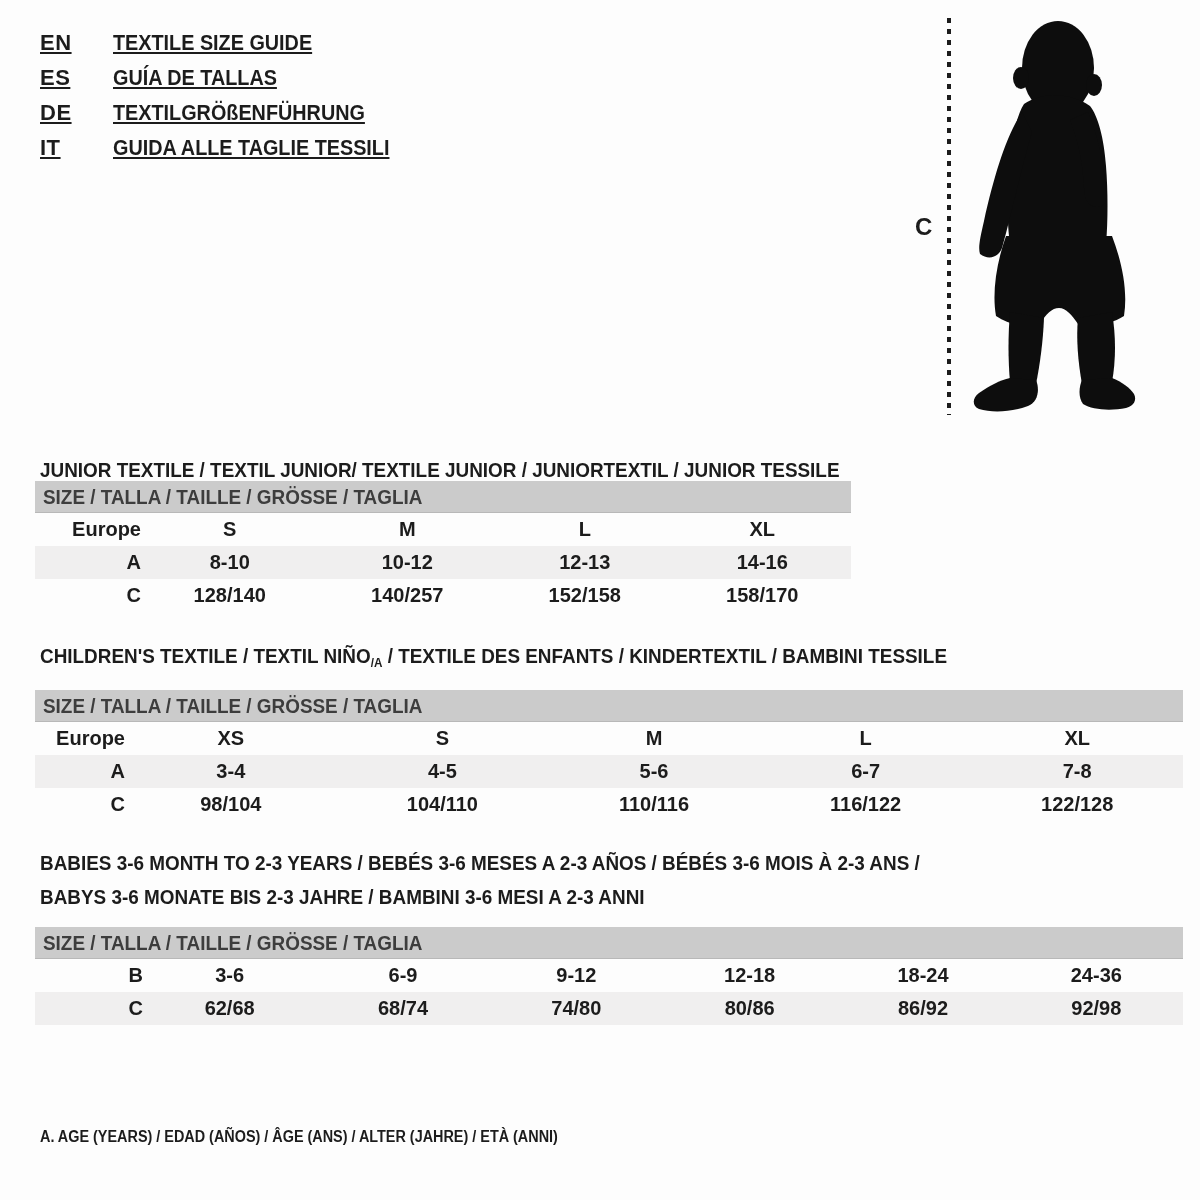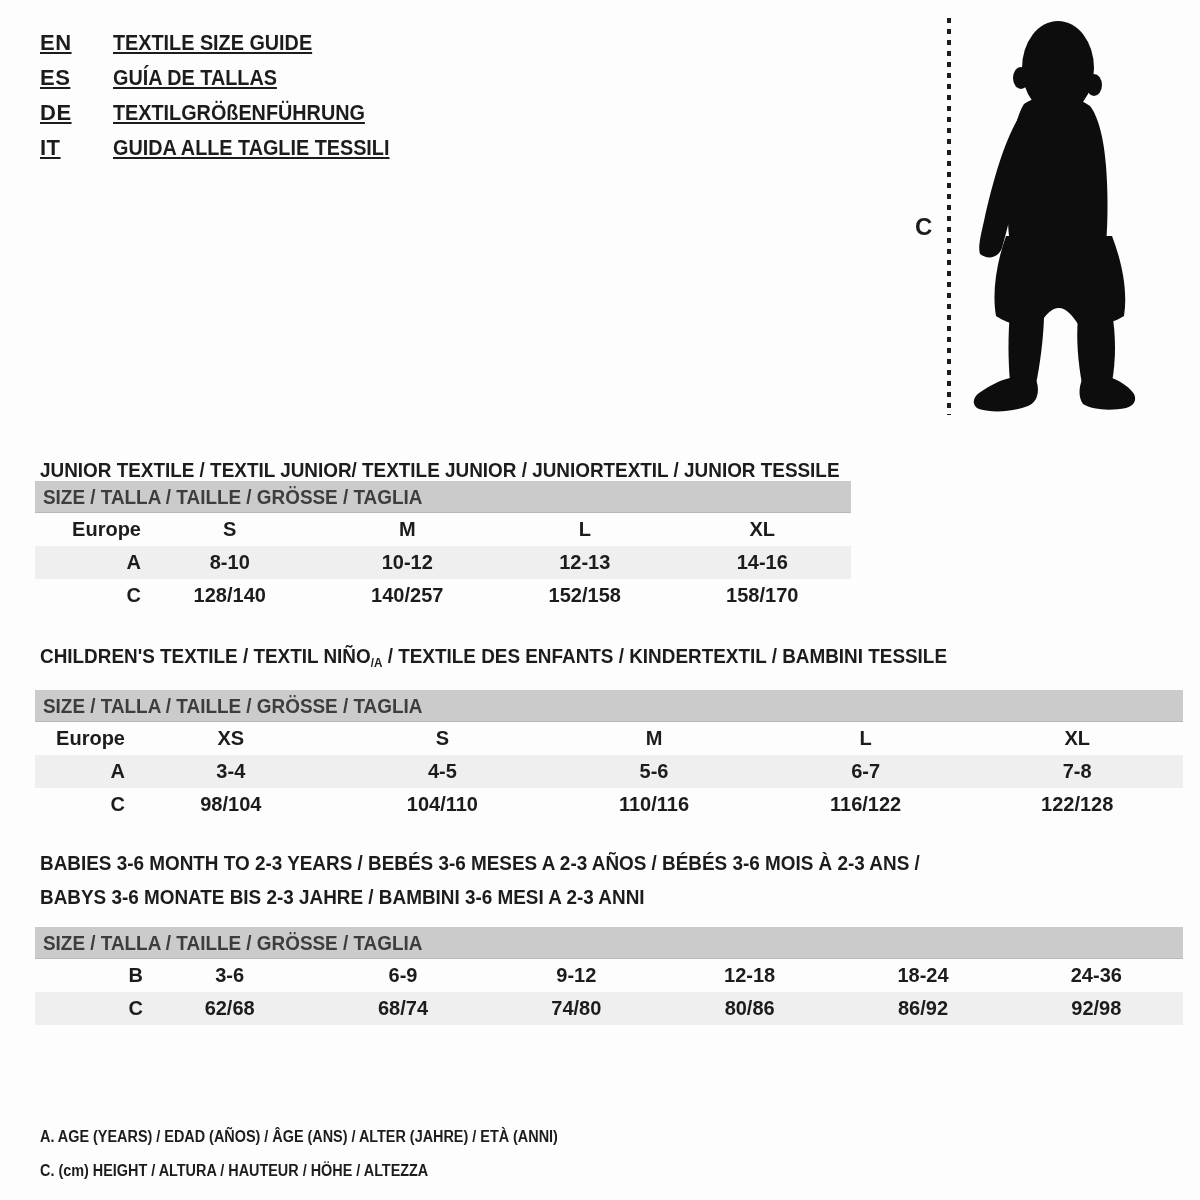--- a/index.html
+++ b/index.html
@@ -188,16 +188,13 @@
     <div class="cell">80/86</div>
     <div class="cell">86/92</div>
     <div class="cell">92/98</div>
   </div>
 </div>
 
 <div class="abs legend">
   <div class="legend-line">
     <span class="cond">A. AGE (YEARS) / EDAD (AÑOS) / ÂGE (ANS) / ALTER (JAHRE) / ETÀ (ANNI)</span>
   </div>
-  <div class="legend-line">
-    <span class="cond">C. (cm) HEIGHT / ALTURA / HAUTEUR / HÖHE / ALTEZZA</span>
-  </div>
 </div>
 
 </body></html>

